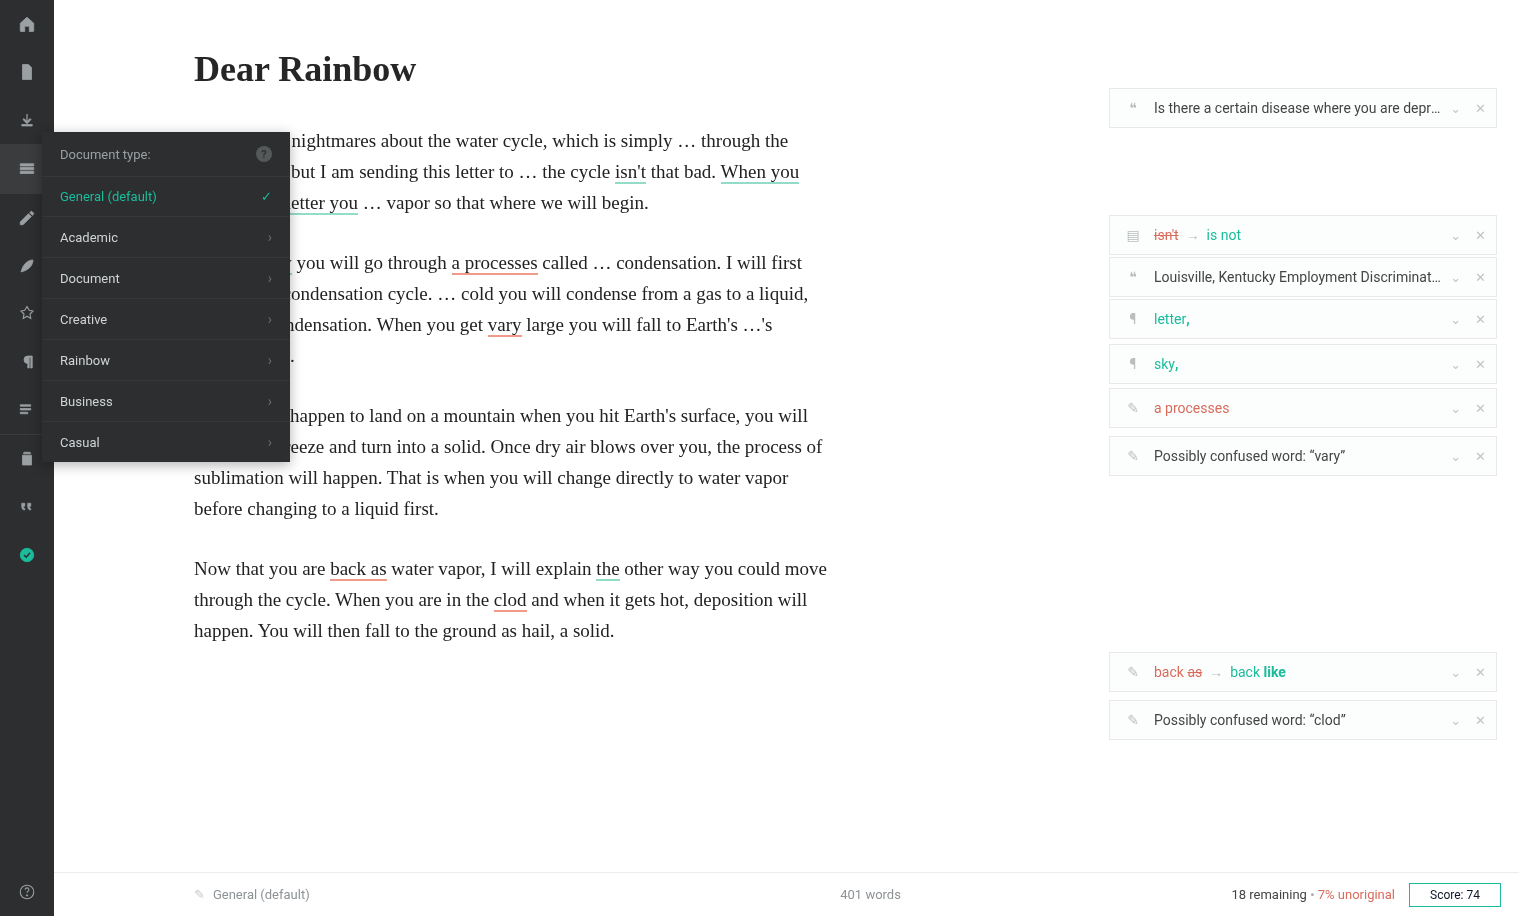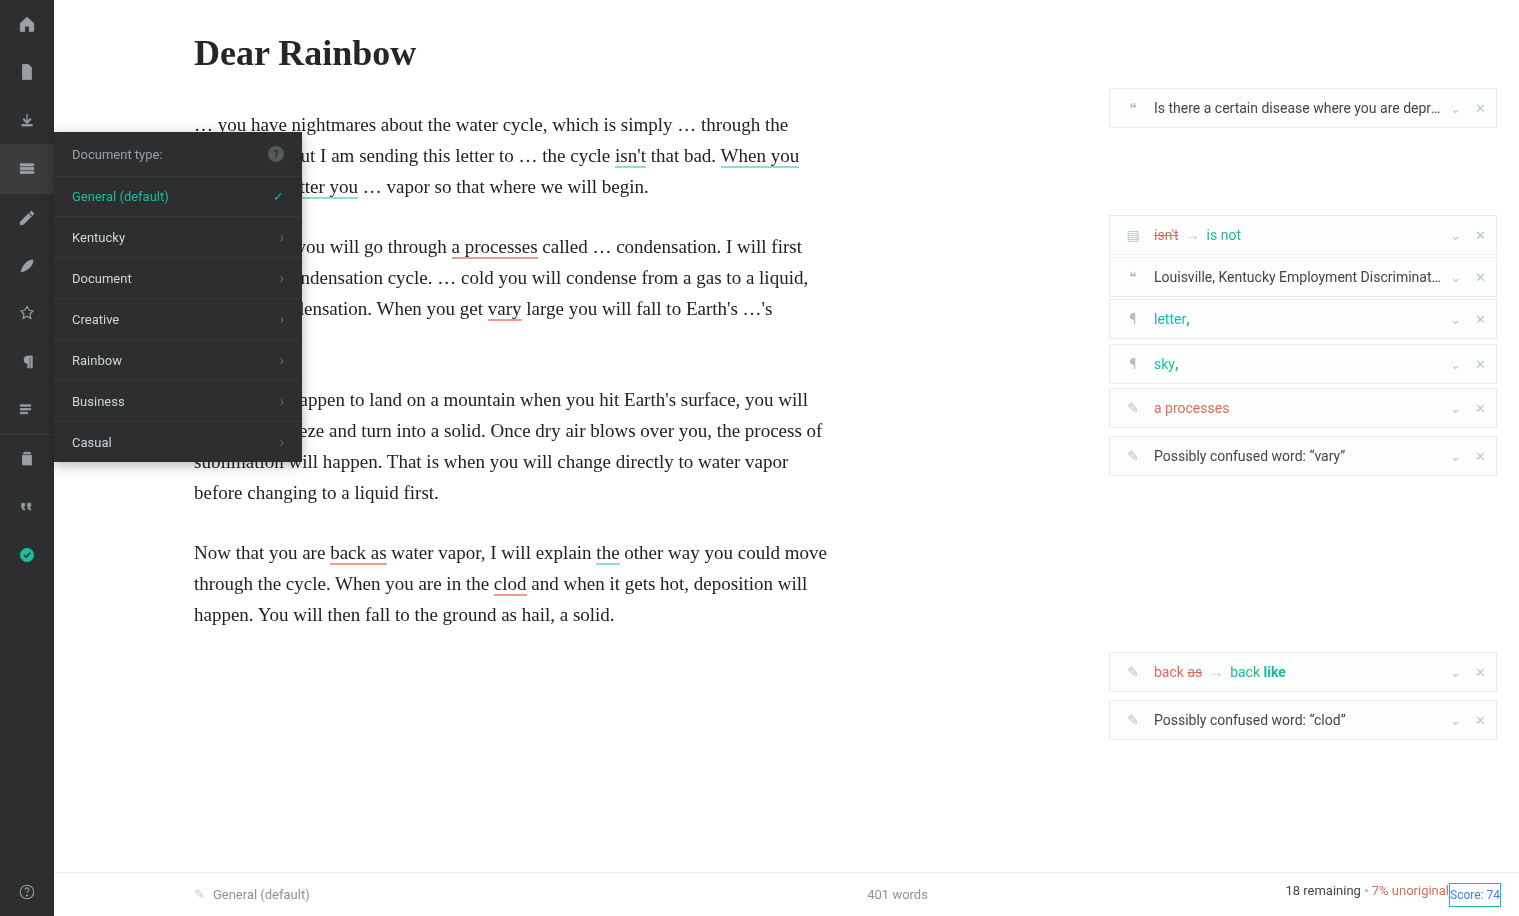--- a/index.html
+++ b/index.html
@@ -7,53 +7,53 @@
 .app{display:flex;height:100vh}
 
 .sidebar{width:54px;background:#2c2e2f;display:flex;flex-direction:column;align-items:center;flex:0 0 54px;position:relative}
 .sidebar .icon-btn{width:54px;height:48px;display:flex;align-items:center;justify-content:center;color:#9ba0a3;cursor:pointer}
 .sidebar .icon-btn.active{background:#3a3c3d}
 .sidebar .icon-btn.on{color:#1abc9c}
 .sidebar .divider{width:100%;height:1px;background:#3a3c3d}
 .sidebar .spacer{flex:1}
 .sidebar svg{width:18px;height:18px;fill:currentColor;stroke:currentColor}
 
-.dd{position:absolute;top:132px;left:54px;width:248px;background:#2c2e2f;color:#d0d4d6;z-index:50;box-shadow:0 3px 12px rgba(0,0,0,.3)}
+.dd{position:absolute;top:132px;left:42px;width:248px;background:#2c2e2f;color:#d0d4d6;z-index:50;box-shadow:0 3px 12px rgba(0,0,0,.3)}
 .dd-hdr{display:flex;align-items:center;justify-content:space-between;padding:14px 18px;font-size:13px;color:#9ba0a3}
 .dd-item{display:flex;align-items:center;justify-content:space-between;padding:12px 18px;font-size:13px;cursor:pointer;border-top:1px solid #353738}
 .dd-item.sel{color:#1abc9c}
 .dd-item .chev{font-size:14px;color:#6a6e70}
 .dd-item .chk{color:#1abc9c}
 .dd-hdr .q{width:16px;height:16px;border-radius:50%;background:#56595a;color:#2c2e2f;display:flex;align-items:center;justify-content:center;font-size:11px;font-weight:bold}
 
 .main{flex:1;display:flex;flex-direction:column;min-width:0}
 .content{flex:1;display:flex;min-height:0}
-.editor{flex:1;overflow:auto;padding:20px 40px 40px 140px}
+.editor{flex:1;overflow:auto;padding:36px 40px 40px 140px}
 .editor h1{font-family:Georgia,"Times New Roman",serif;font-size:36px;font-weight:800;color:#262626;margin:12px 0 36px}
 .editor p{font-family:Georgia,"Times New Roman",serif;font-size:19px;line-height:1.62;color:#222;margin-bottom:30px;max-width:640px}
 .u-t{border-bottom:2px solid #92dcc8}
 .u-r{border-bottom:2px solid #f09a8a}
 
 .cards{width:410px;flex:0 0 410px;padding:12px 16px 0 0;position:relative}
 .card{position:absolute;left:0;right:22px;border:1px solid #e7e9ea;background:#fcfefe;display:flex;align-items:center;padding:10px 10px 10px 14px;font-size:14px;color:#444}
 .card .cic{width:18px;height:18px;color:#b9bdbe;margin-right:12px;flex:0 0 18px;display:flex;align-items:center;justify-content:center}
 .card .txt{flex:1;min-width:0;overflow:hidden;text-overflow:ellipsis;white-space:nowrap}
 .card .ctrls{display:flex;gap:14px;color:#bfc4c6;margin-left:8px}
 .card .ctrls span{cursor:pointer;font-size:13px}
 .ot{color:#d86c5d;text-decoration:line-through}
 .nt{color:#1abc9c}
 .comma{color:#1abc9c;font-weight:bold}
 
 .statusbar{height:44px;border-top:1px solid #ececec;display:flex;align-items:center;padding:0 18px 0 140px;font-size:13px;color:#8d9396}
 .statusbar .left{display:flex;align-items:center;gap:8px}
 .statusbar .mid{margin-left:auto;margin-right:auto;padding-left:200px}
-.statusbar .right{display:flex;}
+.statusbar .right{display:flex;align-items:center;gap:14px}
 .statusbar .remaining{color:#444}
 .statusbar .unorig{color:#d86c5d}
-.scorebox{border:1px solid #1abc9c;color:#3b82f6;padding:4px 0;font-size:12px}
+.scorebox{border:1px solid #1abc9c;color:#0f172a;padding:4px 20px;font-size:12px}
 </style>
 </head>
 <body>
 
 <div class="app">
   <div class="sidebar">
     <div class="icon-btn">
         <svg viewBox="0 0 24 24">
           <path d="M3 11l9-8 9 8v10a1 1 0 0 1-1 1h-5v-7h-6v7H4a1 1 0 0 1-1-1z" fill="currentColor"></path>
         </svg>
@@ -130,21 +130,21 @@
   <div class="dd">
     <div class="dd-hdr">
       <span>Document type:</span>
       <span class="q">?</span>
     </div>
     <div class="dd-item sel">
         <span>General (default)</span>
         <span class="chk">✓</span>
       </div>
     <div class="dd-item">
-        <span>Kentucky</span>
+        <span>Academic</span>
         <span class="chev">›</span>
       </div>
     <div class="dd-item">
         <span>Document</span>
         <span class="chev">›</span>
       </div>
     <div class="dd-item">
         <span>Creative</span>
         <span class="chev">›</span>
       </div>

